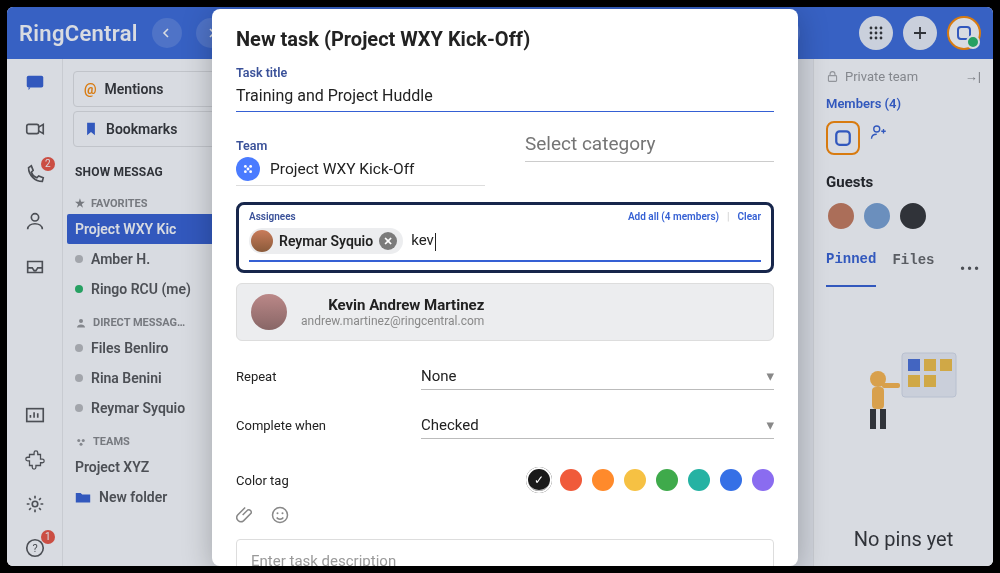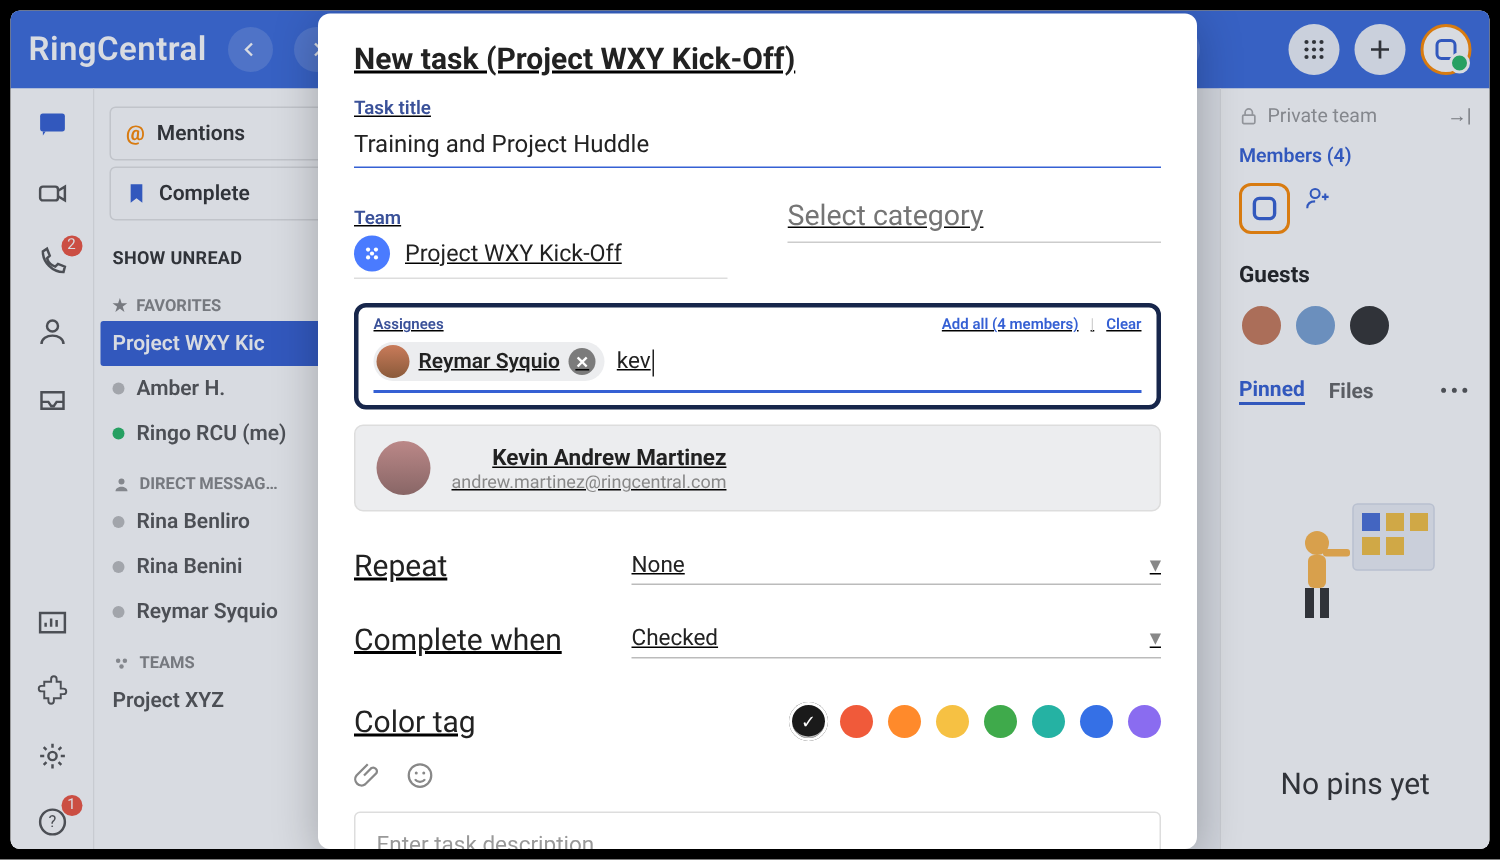--- a/index.html
+++ b/index.html
@@ -36,29 +36,29 @@
 
   .content { flex:1; background:#f5f6f8; position:relative; }
   .rightpanel { width: 180px; border-left:1px solid #ececec; background:#fff; padding:10px 12px; font-size:13px; color:#444; }
   .rp-head { display:flex; align-items:center; gap:6px; color:#999; font-size:13px; }
   .rp-members { color:#3560d4; font-weight:600; margin-top:12px; font-size:13px; }
   .rp-logo { width:34px; height:34px; border:2px solid #ff8a00; border-radius:8px; display:flex; align-items:center; justify-content:center; margin-top:10px; color:#3560d4; font-weight:700; }
   .rp-guests { font-weight:700; margin-top:18px; font-size:15px; color:#222; }
   .guest-row { display:flex; gap:6px; margin-top:10px; }
   .avatar { width:30px; height:30px; border-radius:50%; background:#888; border:2px solid #fff; }
   .rp-tabs { display:flex; gap:16px; margin-top:20px; font-weight:700; font-size:14px; align-items:center; }
-  .rp-tab { padding-bottom:0; color:#666; }
+  .rp-tab { padding-bottom:18px; color:#666;font-family:Liberation Mono, monospace; }
   .rp-tab.active { color:#3560d4; border-bottom:2px solid #3560d4; }
   .rp-dots { margin-left:auto; color:#555; font-weight:700; letter-spacing:2px; }
   .nopins { margin-top:90px; text-align:center; font-size:20px; color:#333; }
   .pin-illus { height:90px; display:flex; align-items:center; justify-content:center; margin-top:60px; }
 
   
   .overlay { position:absolute; inset:0; background:rgba(40,55,90,.18); }
-  .modal { position:absolute; left:205px; top:2px; right:195px; bottom:0; background:#fff; border-radius:8px; box-shadow:0 6px 30px rgba(0,0,0,.25); padding:18px 24px 4px; overflow:hidden;text-decoration:underline; }
+  .modal { position:absolute; left:205px; top:2px; right:195px; bottom:0; background:#fff; border-radius:8px; box-shadow:0 6px 30px rgba(0,0,0,.25); padding:18px 24px 4px; overflow:hidden; }
   .modal h2 { margin:0 0 14px; font-size:20px; font-weight:700; color:#222; }
   .field-label { font-size:12.5px; color:#3a5199; font-weight:600; margin-top:12px; }
   .text-input { width:100%; border:none; border-bottom:1.5px solid #3560d4; font-size:16px; padding:6px 0 6px; outline:none; color:#222; background:transparent; }
   .row { display:flex; gap:40px; margin-top:14px; }
   .col { flex:1; display:flex; flex-direction:column; }
   .team-chip { display:flex; align-items:center; gap:10px; font-size:15.5px; color:#222; padding:4px 0; border-bottom:1px solid #ddd; }
   .chip-icon { width:24px; height:24px; border-radius:50%; background:#4a7bff; display:flex; align-items:center; justify-content:center; }
   .cat-input { border:none; border-bottom:1px solid #ccc; color:#888; font-size:19px; padding:6px 0; }
 
   .assignees-box { border:3px solid #17264b; border-radius:8px; margin-top:16px; padding:6px 10px 8px; }
@@ -71,21 +71,21 @@
   .chip .av { width:22px; height:22px; border-radius:50%; background:#888; }
   .chip .x { width:18px; height:18px; border-radius:50%; background:#7b7b7b; color:#fff; font-size:11px; display:flex; align-items:center; justify-content:center; }
   .cursor { display:inline-block; width:1px; height:18px; background:#222; vertical-align:middle; margin-left:1px; }
 
   .suggestion { margin-top:10px; background:#ecedef; border:1px solid #ddd; border-radius:6px; padding:10px 14px; display:flex; align-items:center; gap:14px;text-align:right; }
   .sug-av { width:36px; height:36px; border-radius:50%; background:#a86; }
   .sug-name { font-size:15px; font-weight:700; color:#222; }
   .sug-email { font-size:12px; color:#888; }
 
   .form-row { display:flex; align-items:center; margin-top:22px; }
-  .form-row .lab { width:185px; font-size:20px; color:#222; }
+  .form-row .lab { width:185px; font-size:13px; color:#222; }
   .form-row .sel { flex:1; border-bottom:1px solid #bbb; padding:4px 0; font-size:15px; color:#222; display:flex; }
   .form-row .sel .caret { margin-left:auto; color:#888; }
 
   .colors { display:flex; gap:10px; margin-left:auto; align-items:center; }
   .swatch { width:22px; height:22px; border-radius:50%; }
   .swatch.sel { outline:2px solid #fff; box-shadow:0 0 0 2px #222; position:relative; }
   .swatch.sel::after { content:'✓'; color:#fff; position:absolute; inset:0; display:flex; align-items:center; justify-content:center; font-size:12px; }
 
   .attach-row { display:flex; gap:14px; margin-top:14px; color:#888; }
   .desc-box { margin-top:10px; border:1px solid #ddd; border-radius:4px; padding:12px 14px; color:#999; font-size:15px; }
@@ -205,23 +205,23 @@
 
     <div class="sidebar">
       <div class="sb-btn">
         <span style="color:#ff8a00;font-weight:700;">@</span>
         <span>Mentions</span>
       </div>
       <div class="sb-btn">
         <svg width="14" height="14" viewBox="0 0 14 18">
             <path d="M2 1h10v16l-5-4-5 4z" fill="#3560d4"></path>
           </svg>
-        <span>Complete</span>
-      </div>
-      <div class="sb-hdr">SHOW UNREAD</div>
+        <span>Bookmarks</span>
+      </div>
+      <div class="sb-hdr">SHOW MESSAG</div>
 
       <div class="sb-sec">
         <span>★</span>
         <span>FAVORITES</span>
       </div>
       <div class="sb-item active">Project WXY Kic</div>
       <div class="sb-item">
           <span class="dot"></span>
           <span>Amber H.</span>
         </div>
@@ -232,21 +232,21 @@
 
       <div class="sb-sec">
         <svg width="12" height="12" viewBox="0 0 24 24">
             <circle cx="12" cy="8" r="4" fill="#999"></circle>
             <path d="M4 21c0-4 4-6 8-6s8 2 8 6" fill="#999"></path>
           </svg>
         <span>DIRECT MESSAG…</span>
       </div>
       <div class="sb-item">
           <span class="dot"></span>
-          <span>Rina Benliro</span>
+          <span>Files Benliro</span>
         </div>
       <div class="sb-item">
           <span class="dot"></span>
           <span>Rina Benini</span>
         </div>
       <div class="sb-item">
           <span class="dot"></span>
           <span>Reymar Syquio</span>
         </div>
 
@@ -254,20 +254,26 @@
         <svg width="12" height="12" viewBox="0 0 16 16">
             <circle cx="5" cy="6" r="2" fill="#999"></circle>
             <circle cx="11" cy="6" r="2" fill="#999"></circle>
             <circle cx="8" cy="11" r="2" fill="#999"></circle>
           </svg>
         <span>TEAMS</span>
       </div>
       <div class="sb-item">
           <span>Project XYZ</span>
         </div>
+      <div class="sb-item">
+        <svg width="16" height="14" viewBox="0 0 20 16">
+            <path d="M1 3h6l2 2h10v10H1z" fill="#3560d4"></path>
+          </svg>
+        <span>New folder</span>
+      </div>
     </div>
 
     <div class="content"></div>
 
     <div class="rightpanel">
       <div class="rp-head">
         <svg width="13" height="13" viewBox="0 0 16 16">
             <rect x="3" y="7" width="10" height="7" rx="1" fill="none" stroke="#aaa" stroke-width="1.4"></rect>
             <path d="M5 7V5a3 3 0 0 1 6 0v2" fill="none" stroke="#aaa" stroke-width="1.4"></path>
           </svg>

